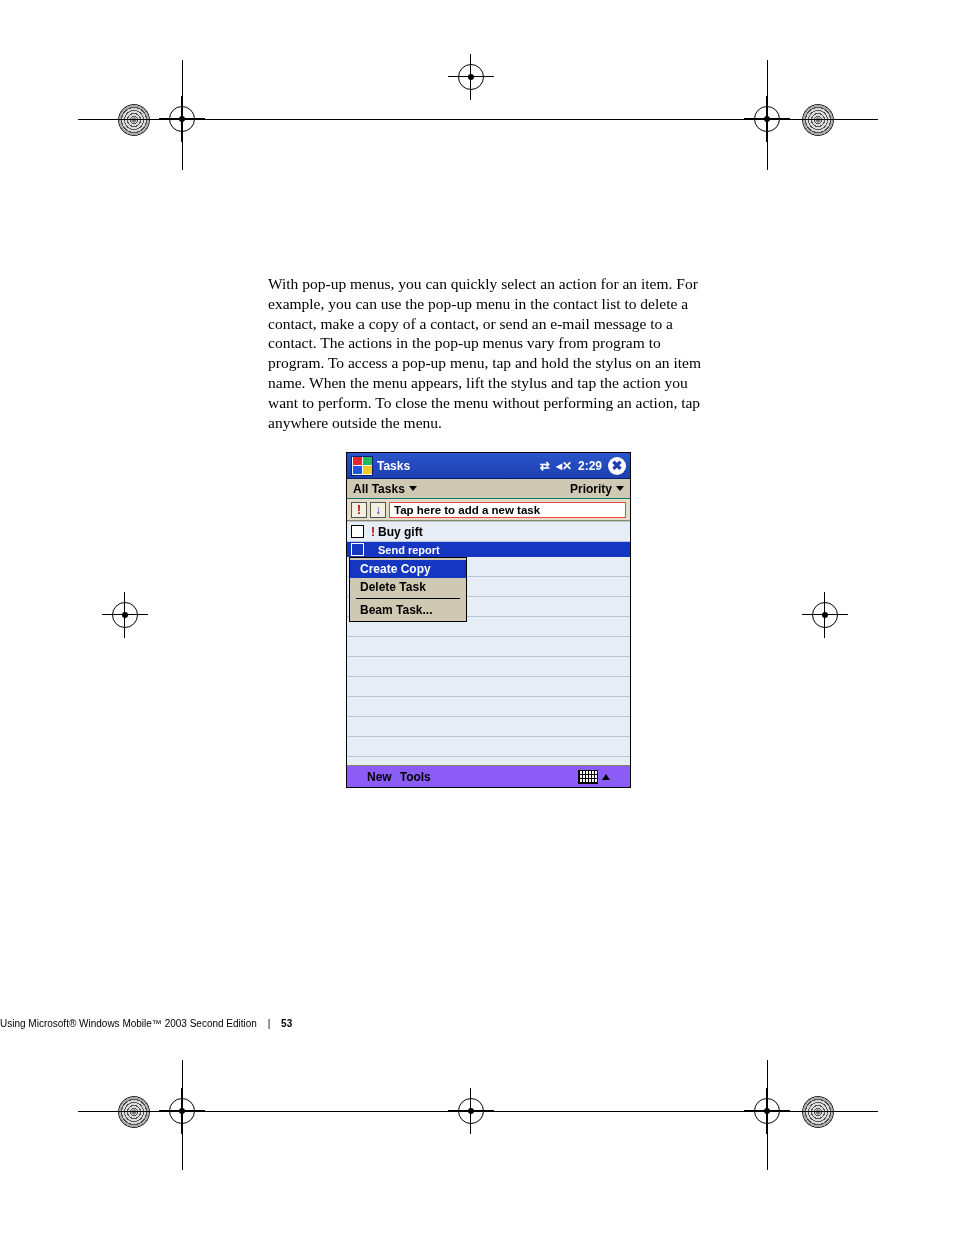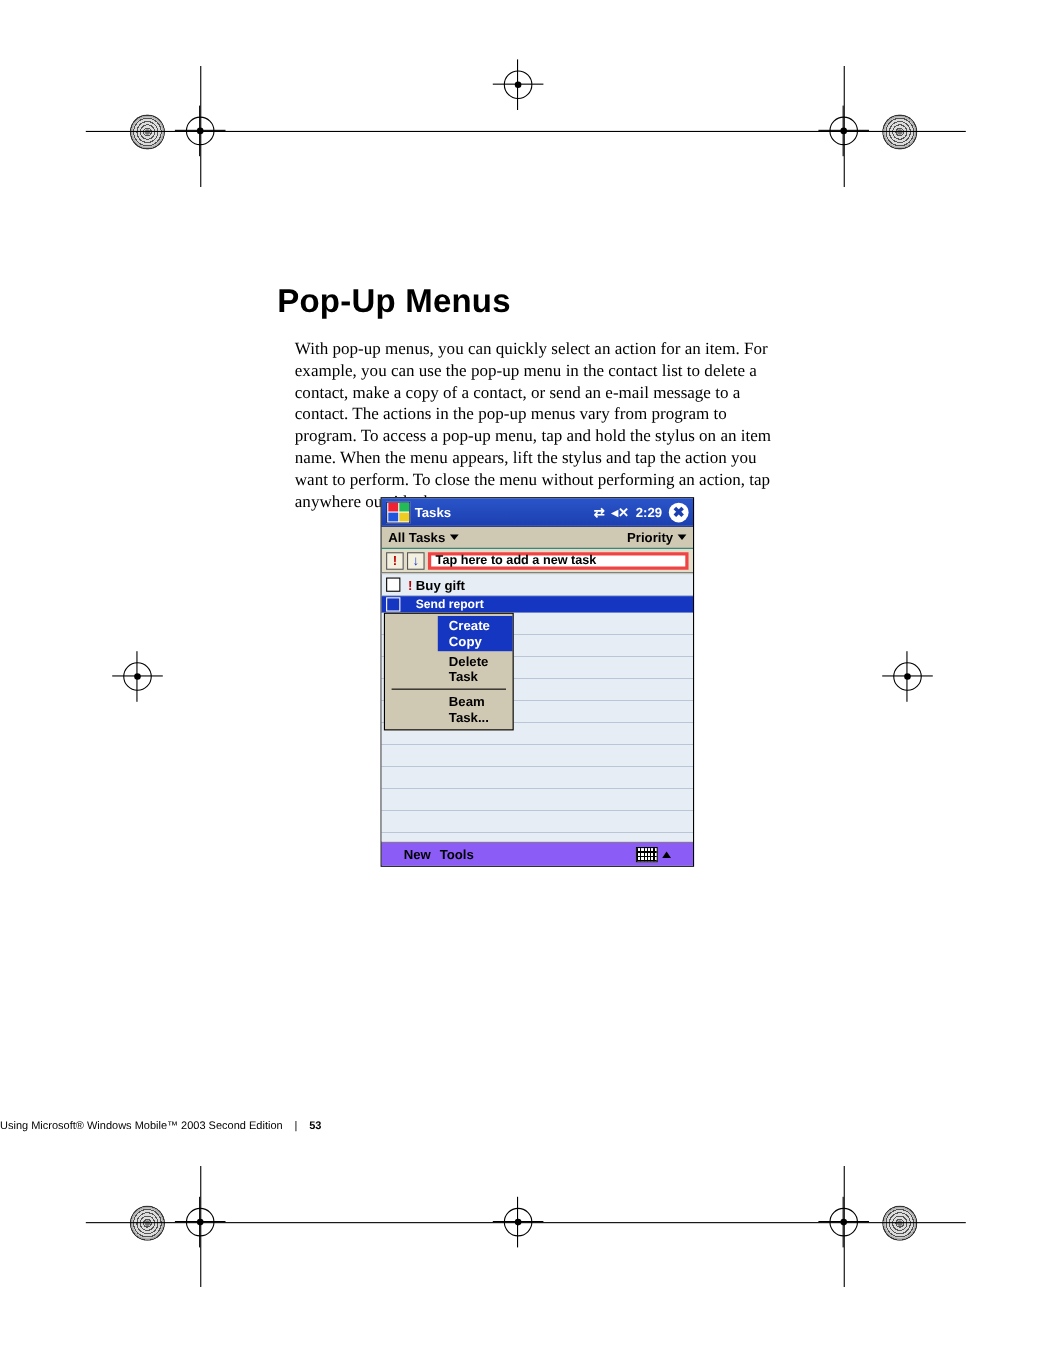--- a/index.html
+++ b/index.html
@@ -44,33 +44,33 @@
 
   .filterbar { background:#cfc8b2; border-bottom:1px solid #0f766e; height:20px; display:flex; align-items:center; padding:0 6px; font-weight:700; }
   .filterbar .right{ margin-left:auto; }
   .dd { display:inline-flex; align-items:center; gap:4px; }
   .caret { width:0;height:0;border-left:4px solid transparent;border-right:4px solid transparent;border-top:5px solid #000; display:inline-block; }
 
   .addrow { background:#e2ddc9; height:22px; display:flex; align-items:center; padding:2px 4px; gap:3px; border-bottom:1px solid #8a8362;}
   .btn-sq { width:16px; height:16px; border:1px solid #555; background:#f4f0df; display:flex; align-items:center; justify-content:center; font-size:12px; }
   .btn-sq.red{ color:#b00; font-weight:900; }
   .btn-sq.blu{ color:#13c; font-weight:900; }
-  .addinput { flex:1; height:16px; border:3px solid #ef4444; background:#fff; padding:0 4px; font-weight:700; font-size:11.5px; display:flex; align-items:center;}
+  .addinput { flex:1; height:16px; border:1px solid #ef4444; background:#fff; padding:0 4px; font-weight:700; font-size:11.5px; display:flex; align-items:center;}
 
   .list { background:#e6edf5; height:244px; position:relative; }
   .row { display:flex; align-items:center; height:20px; padding:0 2px; border-top:1px solid #b9c6d8; font-weight:700; }
   .chk { width:13px; height:13px; border:1px solid #000; background:#fff; margin:0 4px 0 2px; flex:none; }
   .excl{ color:#b00; width:10px; text-align:center; font-weight:900;}
   .row1 { }
   .row2 { background:#1536c0; color:#fff; height:16px; font-size:11px; padding-top:0;}
   .row2 .chk{ background:#1536c0; border-color:#fff;}
   .stripes { position:absolute; left:0; right:0; top:36px; bottom:0;
     background: repeating-linear-gradient(#e6edf5, #e6edf5 19px, #b9c6d8 19px, #b9c6d8 20px); }
   .popup { position:absolute; left:2px; top:36px; width:118px; background:#cfc8b2; border:1px solid #000; padding:2px 0; }
-  .popup .mi { padding:2px 10px; font-weight:700; font-size:12px;margin-left:48px; }
+  .popup .mi { padding:2px 10px; font-weight:700; font-size:12px; }
   .popup .mi.sel { background:#1536c0; color:#fff; }
   .popup hr { border:none; border-top:1px solid #000; margin:2px 6px; }
 
   .bbar { background:#8b5cf6; border-top:1px solid #8a8362; height:22px; display:flex; align-items:center; padding:0 20px; font-weight:700; gap:8px;}
   .bbar .right { margin-left:auto; display:flex; align-items:center; gap:4px;}
   .kbd-ic { width:20px; height:14px; border:1px solid #000; background:#fff;
     background-image: repeating-linear-gradient(90deg,#000 0 1px,transparent 1px 3px),
                       repeating-linear-gradient(0deg,#000 0 1px,transparent 1px 4px); }
   .tri-up{ width:0;height:0;border-left:4px solid transparent;border-right:4px solid transparent;border-bottom:6px solid #000; }
 
@@ -135,21 +135,20 @@
     <div class="rsm"></div>
   </div>
 <div class="line-h" style="left:78px; top:119px; width:800px;"></div>
 <div class="line-h" style="left:78px; top:1111px; width:800px;"></div>
 <div class="line-v" style="left:182px; top:60px; height:110px;"></div>
 <div class="line-v" style="left:767px; top:60px; height:110px;"></div>
 <div class="line-v" style="left:182px; top:1060px; height:110px;"></div>
 <div class="line-v" style="left:767px; top:1060px; height:110px;"></div>
 
 <div class="content">
-  <h1>Pop-Up Menus</h1>
   <p class="body">With pop-up menus, you can quickly select an action for an item. For example, you can use the pop-up menu in the contact list to delete a contact, make a copy of a contact, or send an e-mail message to a contact. The actions in the pop-up menus vary from program to program. To access a pop-up menu, tap and hold the stylus on an item name. When the menu appears, lift the stylus and tap the action you want to perform. To close the menu without performing an action, tap anywhere outside the menu.</p>
 </div>
 
 <div class="pda-wrap">
   <div class="pda">
     <div class="tbar">
       <span class="winlogo">
           <span class="wl-r"></span>
           <span class="wl-g"></span>
           <span class="wl-b"></span>

